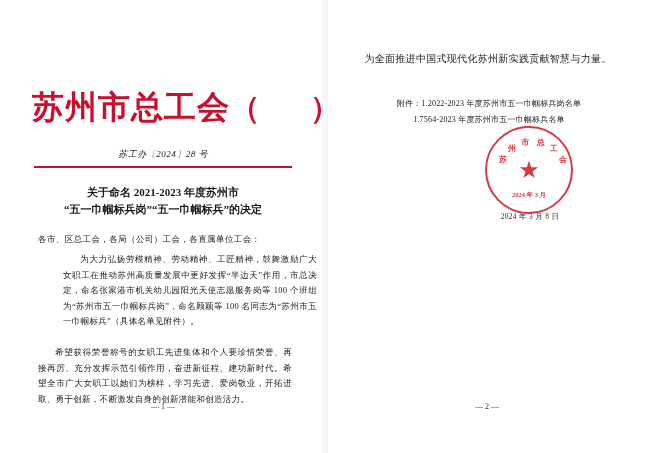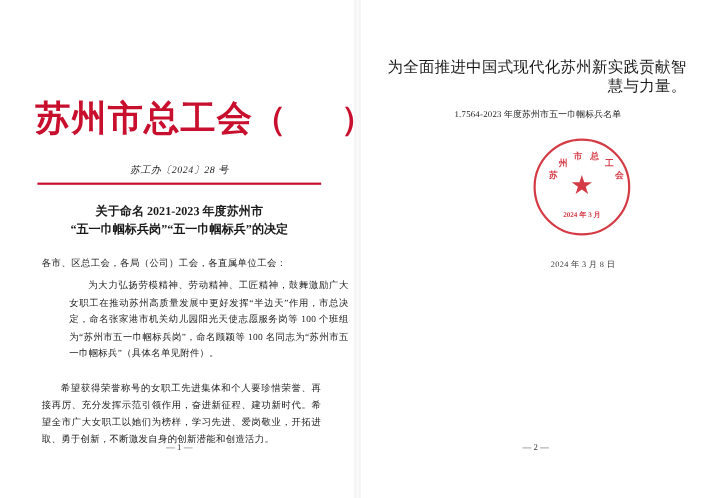--- a/index.html
+++ b/index.html
@@ -117,22 +117,22 @@
     font-size: 8px;
     color: #333;
   }
 
   
   .right-line1 {
     position: absolute;
     left: 352px;
     top: 52px;
     width: 272px;
-    text-align: right;
-    font-size: 14px;
+    text-align: center;
+    font-size: 10px;
     letter-spacing: 0.3px;
     color: #1a1a1a;
   }
   .attach-block {
     position: absolute;
     left: 360px;
     top: 96px;
     width: 258px;
     font-size: 8px;
     line-height: 16px;
@@ -187,21 +187,20 @@
   }
   .signer-date {
     position: absolute;
     left: 470px;
     top: 212px;
     width: 120px;
     text-align: center;
     font-size: 7.5px;
     color: #333;
     letter-spacing: 0.3px;
-    margin-top: 24px;
   }
   .page-no-right {
     position: absolute;
     left: 356px;
     top: 402px;
     width: 262px;
     text-align: center;
     font-size: 8px;
     color: #333;
   }
@@ -236,20 +235,21 @@
 
   <div class="body-text para2">
     <span class="indent"></span><span>希望获得荣誉称号的女职工先进集体和个人要珍惜荣誉、再接再厉、充分发挥示范引领作用，奋进新征程、建功新时代。希望全市广大女职工以她们为榜样，学习先进、爱岗敬业，开拓进取、勇于创新，不断激发自身的创新潜能和创造活力。</span>
   </div>
 
   <div class="page-no-left">— 1 —</div>
 
   <div class="right-line1">为全面推进中国式现代化苏州新实践贡献智慧与力量。</div>
 
   <div class="attach-block">
+    <div><span>附件：</span><span>1.2022-2023 年度苏州市五一巾帼标兵岗名单</span></div>
     <div>1.7564-2023 年度苏州市五一巾帼标兵名单</div>
   </div>
 
   <div class="seal">
     <div class="seal-arc">
       <span style="transform: rotate(-62deg) translate(0,-34px) rotate(62deg);">苏</span>
       <span style="transform: rotate(-38deg) translate(0,-34px) rotate(38deg);">州</span>
       <span style="transform: rotate(-13deg) translate(0,-34px) rotate(13deg);">市</span>
       <span style="transform: rotate(13deg) translate(0,-34px) rotate(-13deg);">总</span>
       <span style="transform: rotate(38deg) translate(0,-34px) rotate(-38deg);">工</span>

